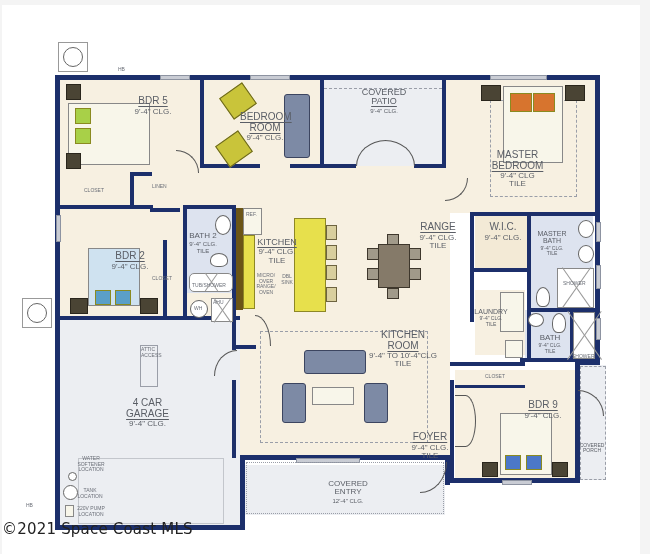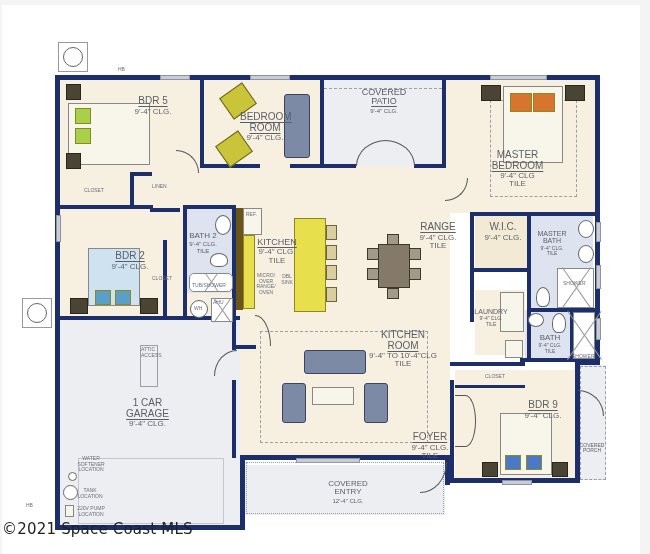--- a/index.html
+++ b/index.html
@@ -269,21 +269,21 @@
     <span class="c" style="font-size:5px;">9'-4" CLG.</span>
     <span class="t" style="font-size:5px;">TILE</span>
   </div>
   <div class="lbl" style="left:358px;top:330px;width:90px;">
     <span class="n" style="text-decoration:none;">KITCHEN</span>
     <span class="n">ROOM</span>
     <span class="c">9'-4" TO 10'-4"CLG</span>
     <span class="t">TILE</span>
   </div>
   <div class="lbl" style="left:115px;top:398px;width:65px;">
-    <span class="n" style="text-decoration:none;">1 CAR</span>
+    <span class="n" style="text-decoration:none;">4 CAR</span>
     <span class="n">GARAGE</span>
     <span class="c">9'-4" CLG.</span>
   </div>
   <div class="lbl" style="left:405px;top:432px;width:50px;">
     <span class="n">FOYER</span>
     <span class="c">9'-4" CLG.</span>
     <span class="t">TILE</span>
   </div>
   <div class="lbl" style="left:320px;top:480px;width:56px;">
     <span class="t">COVERED</span>

